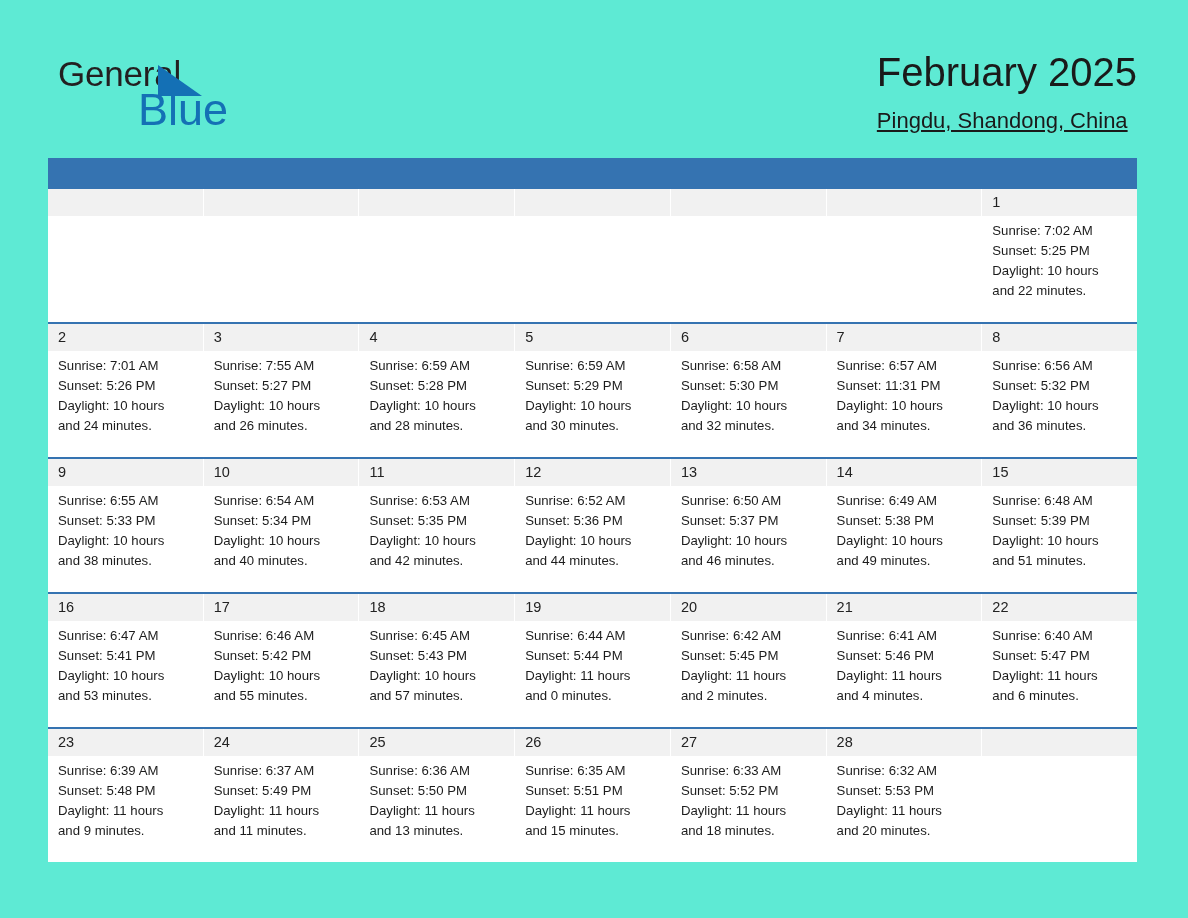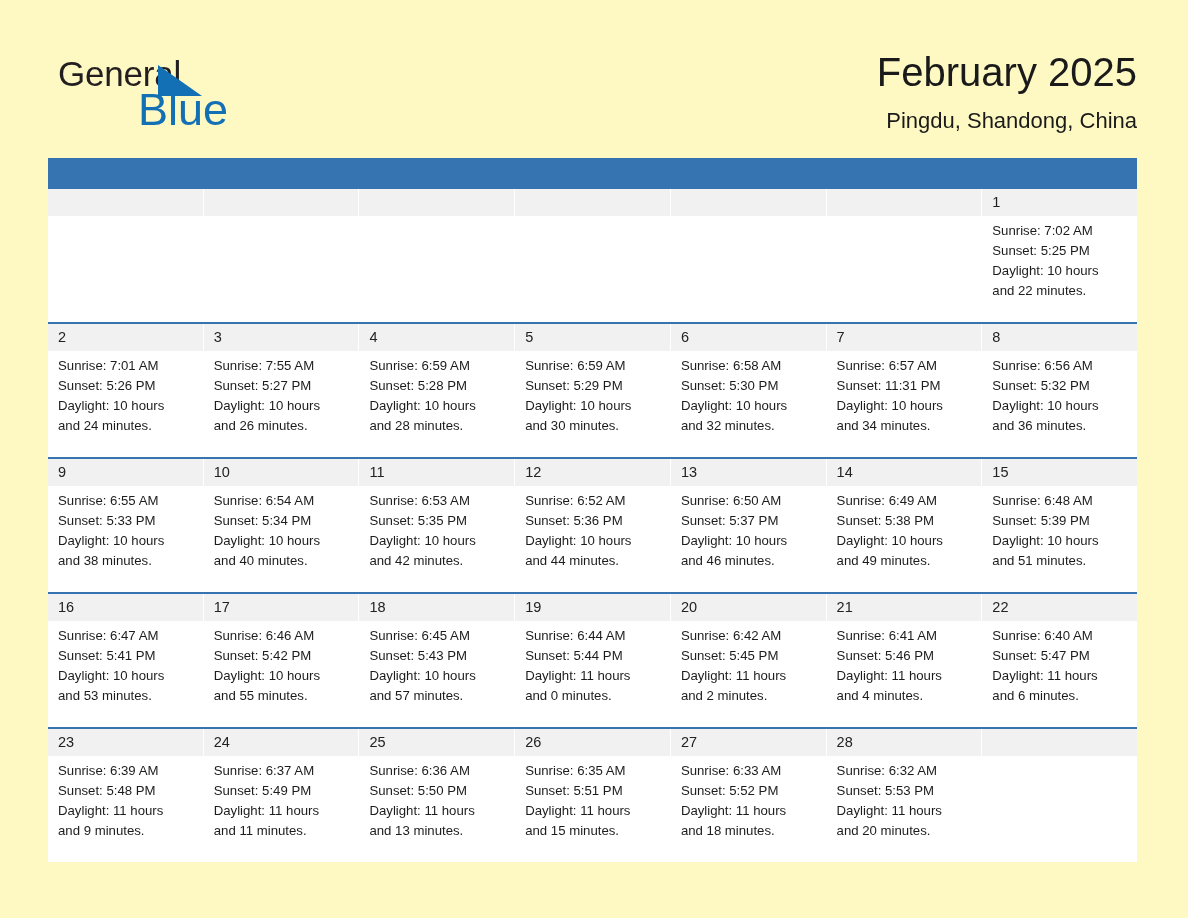--- a/index.html
+++ b/index.html
@@ -7,21 +7,21 @@
     width: 1188px;
     height: 918px;
     background: #ffffff;
     font-family: "Liberation Sans", sans-serif;
     -webkit-font-smoothing: antialiased;
   }
   .page {
     position: relative;
     width: 1188px;
     height: 918px;
-    background: #fef9c3;
+    background: #5eead4;
     overflow: hidden;
   }
 
   
   .header {
     position: absolute;
     left: 48px;
     top: 46px;
     width: 1089px;
     height: 106px;
@@ -58,36 +58,36 @@
     top: 36px;
     font-size: 45px;
     line-height: 40px;
     color: #1470b5;
     font-weight: 400;
   }
   .title-block {
     position: absolute;
     right: 0;
     top: 0;
-    text-align: right;
   }
   .cal-title {
     font-size: 40px;
     line-height: 52px;
     color: #1a1a1a;
     font-weight: 400;
     white-space: nowrap;
   }
   .cal-subtitle {
     font-size: 22px;
     line-height: 30px;
     color: #1a1a1a;
     font-weight: 400;
     white-space: nowrap;
     margin-top: 8px;
+    text-decoration: underline;
   }
 
   
   .calendar {
     position: absolute;
     left: 48px;
     top: 158px;
     width: 1089px;
   }
   .weekdays {

